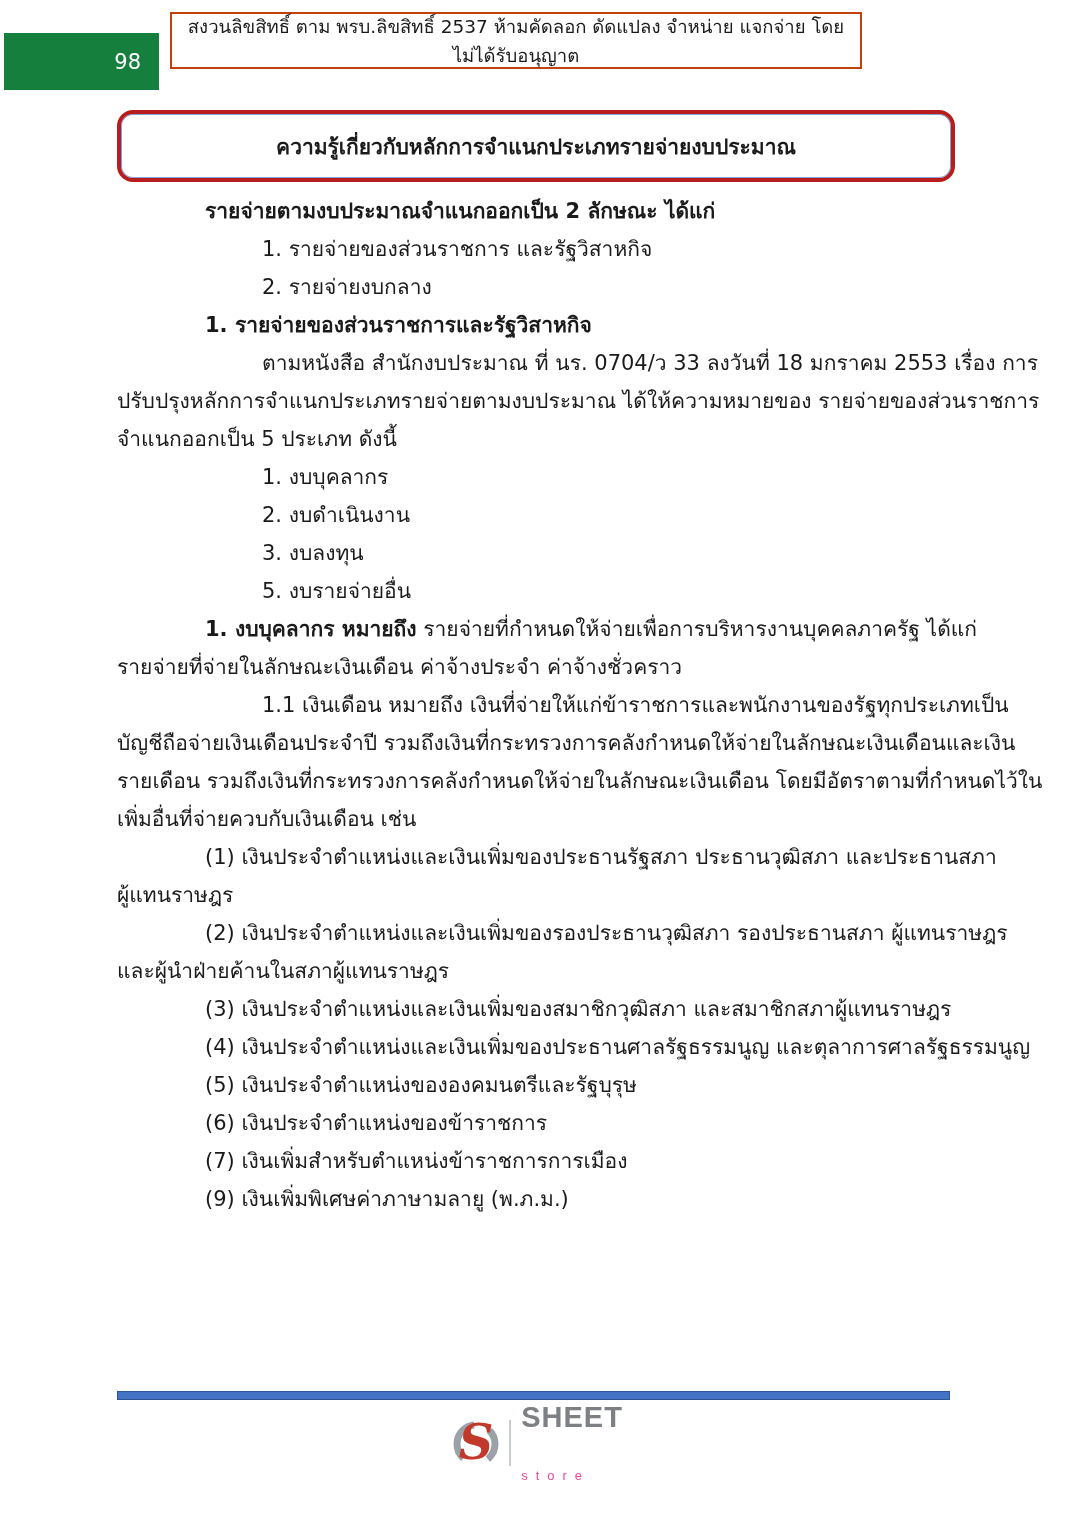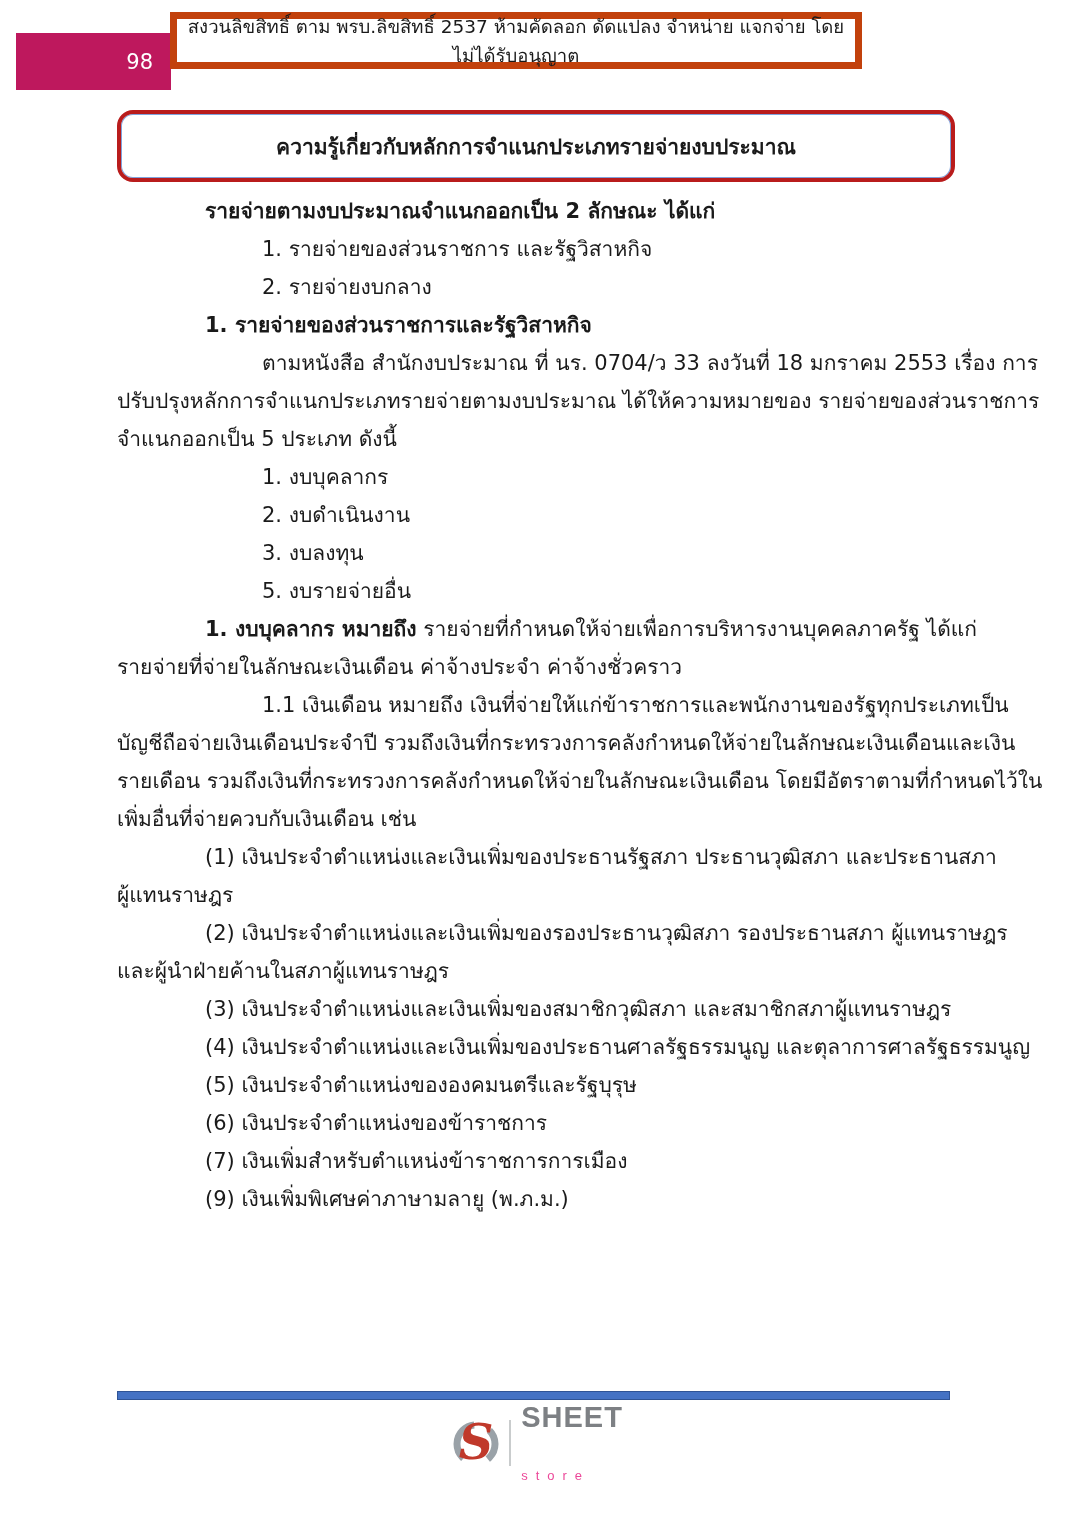--- a/index.html
+++ b/index.html
@@ -9,33 +9,33 @@
     width: 1076px;
     height: 1522px;
     background: #ffffff;
     font-family: "DejaVu Sans", "Liberation Sans", sans-serif;
     color: #1a1a1a;
     overflow: hidden;
   }
   
   .pagenum-box {
     position: absolute;
-    left: 16px; top: 33px;
+    left: 4px; top: 33px;
     width: 155px; height: 57px;
-    background: #be185d;
+    background: #15803d;
     color: #ffffff;
     display: flex; align-items: center; justify-content: flex-end;
     padding-right: 18px;
     font-size: 21px;
   }
   .copyright-box {
     position: absolute;
     left: 170px; top: 12px;
     width: 692px; height: 57px;
-    border: 7px solid #c2410c;
+    border: 2px solid #c2410c;
     background: #ffffff;
     display: flex; align-items: center; justify-content: center;
     font-size: 18.5px;
     padding: 0 10px;
     text-align: center;
   }
   
   .title-box {
     position: absolute;
     left: 117px; top: 110px;

